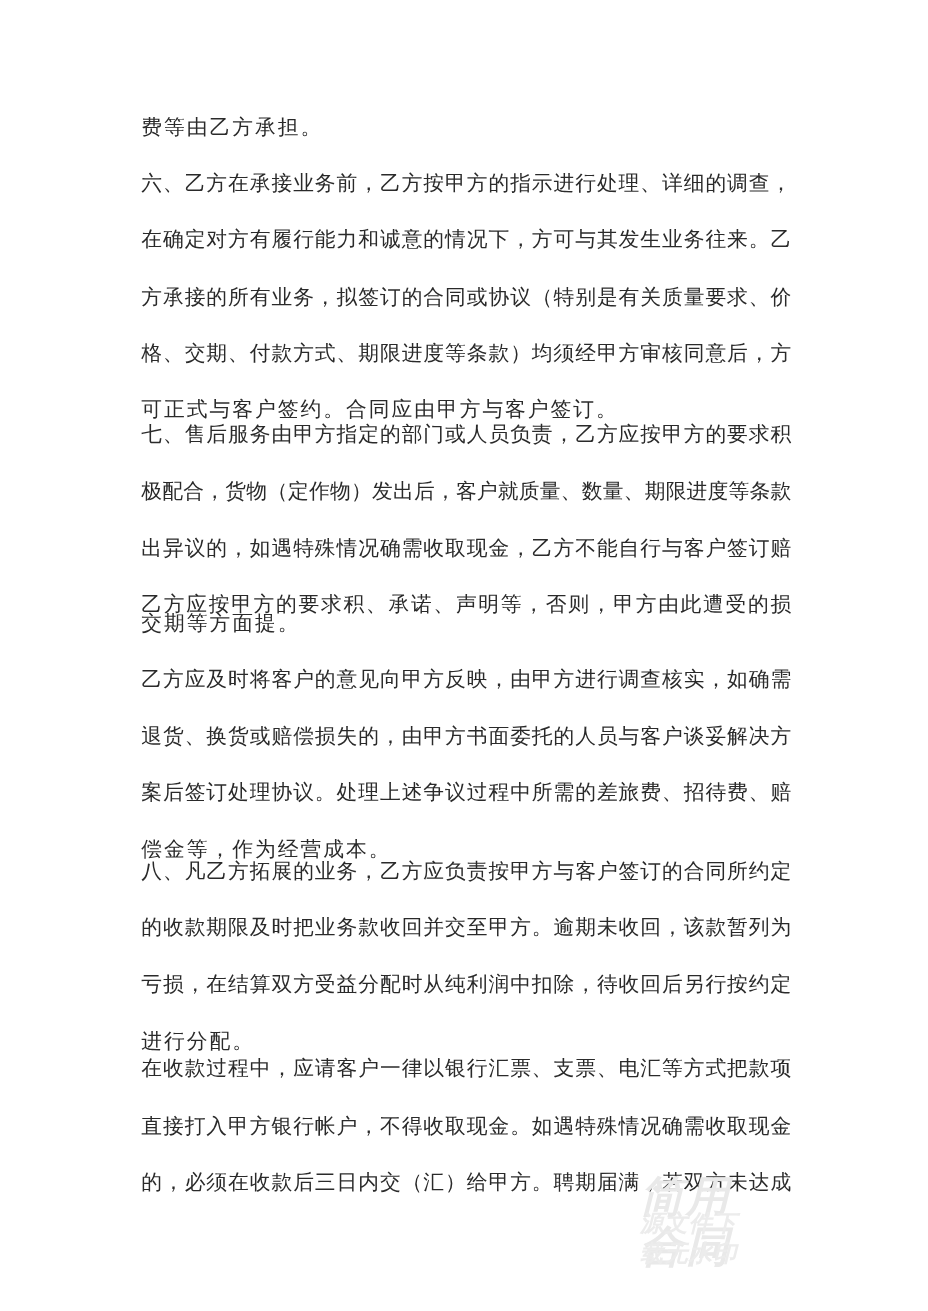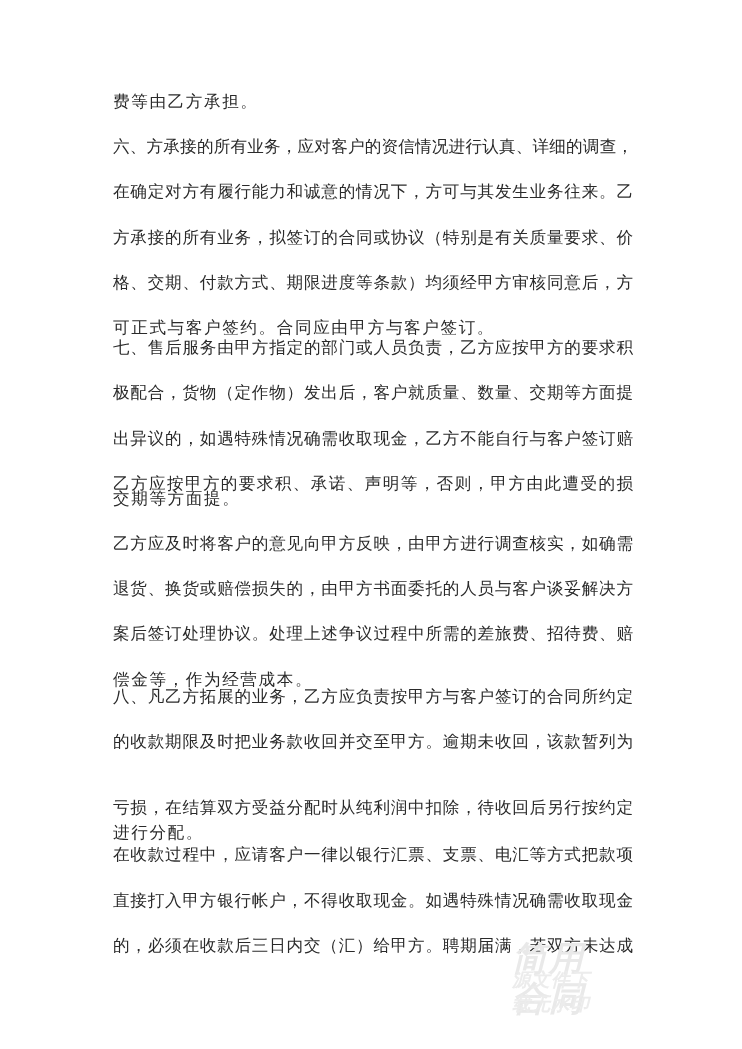--- a/index.html
+++ b/index.html
@@ -27,37 +27,37 @@
     font-weight: bold; font-style: italic; color: #ececec; letter-spacing: 1px;
     font-family: "DejaVu Sans", sans-serif;
   }
 </style>
 </head>
 <body>
 
 <div class="page">
   <div class="content">
     <div class="line" style="top:90px">费等由乙方承担。</div>
-    <div class="line justify" style="top:135px">六、方承接的所有业务，应对客户的资信情况进行认真、详细的调查，</div>
+    <div class="line justify" style="top:135px">六、乙方在承接业务前，乙方按甲方的指示进行处理、详细的调查，</div>
     <div class="line justify" style="top:180px">在确定对方有履行能力和诚意的情况下，方可与其发生业务往来。乙</div>
     <div class="line justify" style="top:226px">方承接的所有业务，拟签订的合同或协议（特别是有关质量要求、价</div>
     <div class="line justify" style="top:271px">格、交期、付款方式、期限进度等条款）均须经甲方审核同意后，方</div>
     <div class="line" style="top:316px">可正式与客户签约。合同应由甲方与客户签订。</div>
     <div class="line justify" style="top:336px">七、售后服务由甲方指定的部门或人员负责，乙方应按甲方的要求积</div>
-    <div class="line justify" style="top:381px">极配合，货物（定作物）发出后，客户就质量、数量、交期等方面提</div>
+    <div class="line justify" style="top:381px">极配合，货物（定作物）发出后，客户就质量、数量、期限进度等条款</div>
     <div class="line justify" style="top:427px">出异议的，如遇特殊情况确需收取现金，乙方不能自行与客户签订赔</div>
     <div class="line justify" style="top:472px">乙方应按甲方的要求积、承诺、声明等，否则，甲方由此遭受的损</div>
     <div class="line" style="top:487px">交期等方面提。</div>
     <div class="line justify" style="top:532px">乙方应及时将客户的意见向甲方反映，由甲方进行调查核实，如确需</div>
     <div class="line justify" style="top:577px">退货、换货或赔偿损失的，由甲方书面委托的人员与客户谈妥解决方</div>
     <div class="line justify" style="top:622px">案后签订处理协议。处理上述争议过程中所需的差旅费、招待费、赔</div>
     <div class="line" style="top:668px">偿金等，作为经营成本。</div>
     <div class="line justify" style="top:685px">八、凡乙方拓展的业务，乙方应负责按甲方与客户签订的合同所约定</div>
     <div class="line justify" style="top:730px">的收款期限及时把业务款收回并交至甲方。逾期未收回，该款暂列为</div>
-    <div class="line justify" style="top:796px">亏损，在结算双方受益分配时从纯利润中扣除，待收回后另行按约定</div>
+    <div class="line justify" style="top:776px">亏损，在结算双方受益分配时从纯利润中扣除，待收回后另行按约定</div>
     <div class="line" style="top:821px">进行分配。</div>
     <div class="line justify" style="top:843px">在收款过程中，应请客户一律以银行汇票、支票、电汇等方式把款项</div>
     <div class="line justify" style="top:889px">直接打入甲方银行帐户，不得收取现金。如遇特殊情况确需收取现金</div>
     <div class="line justify" style="top:934px">的，必须在收款后三日内交（汇）给甲方。聘期届满，若双方未达成</div>
   </div>
 
   <div class="wm1">简用合同</div>
   <div class="wm2">源文件下载无水印</div>
 </div>
 

